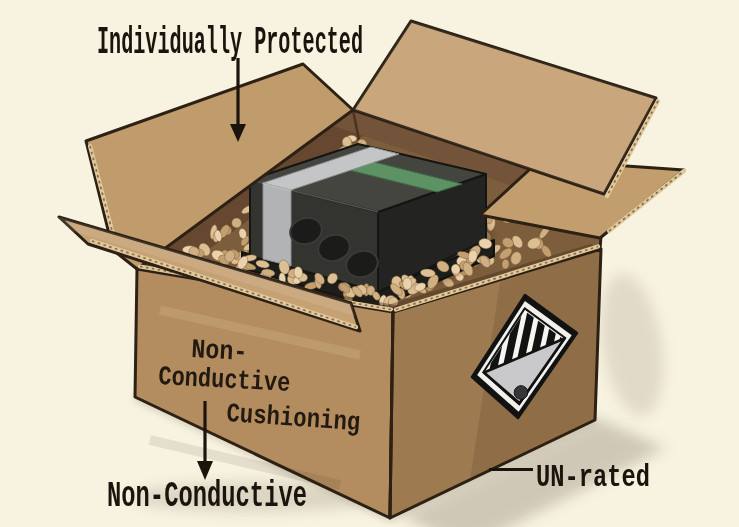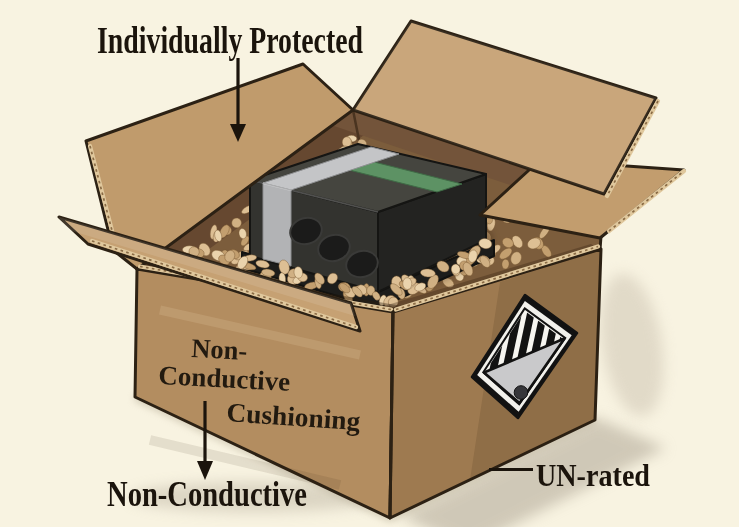--- a/index.html
+++ b/index.html
@@ -13,21 +13,21 @@
     --c-battery-green-stripe:#5d9264;
     --c-battery-silver-band:#c4c5c7;
     --c-hazard-diamond-silver:#c9c9cb;
     --c-hazard-diamond-black:#121212;
     --c-label-text:#1b140c;
   }
   html,body{margin:0;padding:0;background:#e8e4d6;}
   .stage{
     width:739px;height:527px;position:relative;overflow:hidden;
     background:var(--c-background);
-    font-family:Liberation Serif, serif;
+    font-family:Liberation Mono, monospace;
   }
   svg{display:block;}
   .ink{stroke:#2c2114;stroke-width:3;stroke-linejoin:round;}
   .corru-light{stroke:#e0c89d;stroke-width:4.2;fill:none;stroke-linecap:round;}
   .corru-dash{stroke:#8a6b45;stroke-width:1.7;fill:none;stroke-dasharray:2.6 3.4;}
   .label{fill:var(--c-label-text);font-weight:bold;}
   .arrow{stroke:var(--c-label-text);stroke-width:3.2;fill:none;}
   .arrowhead{fill:var(--c-label-text);}
 </style>
 </head>

